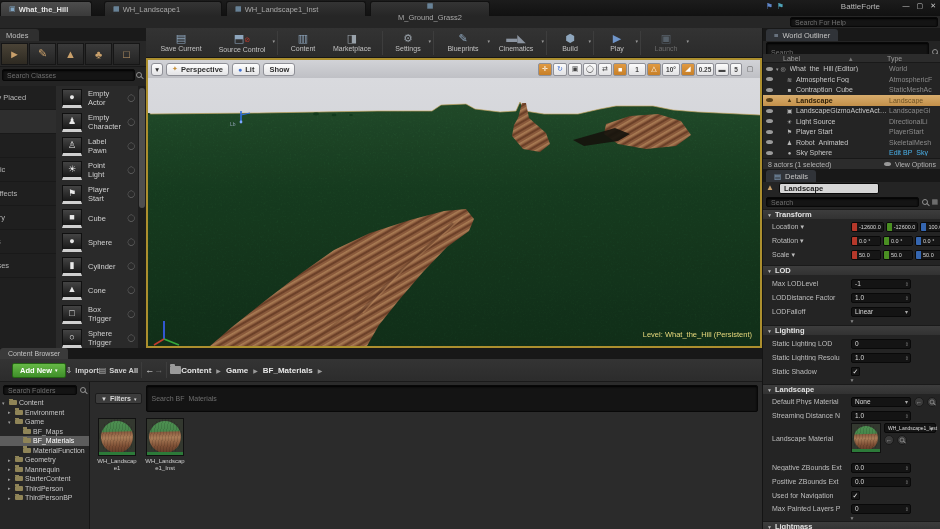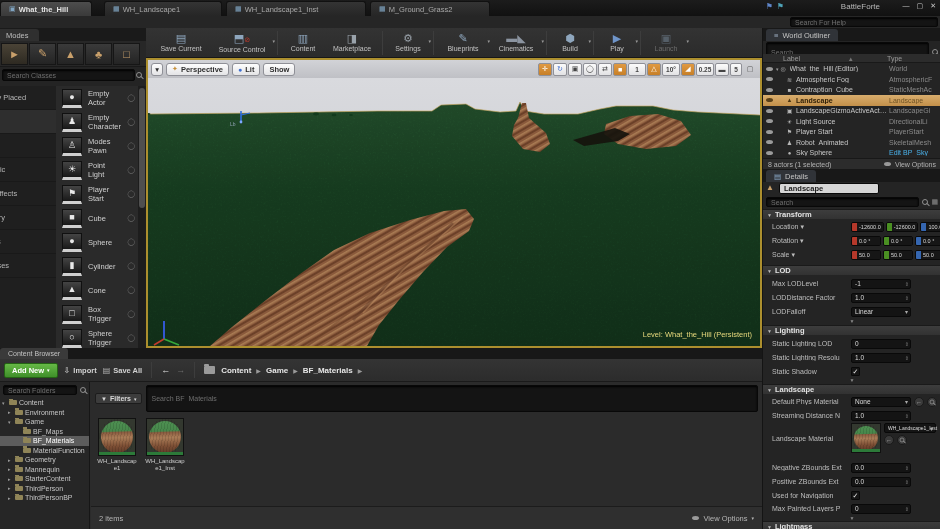--- a/index.html
+++ b/index.html
@@ -101,21 +101,21 @@
   .namebox { position:absolute; left:16px; width:100px; height:11px; background:#d6d6d6; border:1px solid #090909; border-radius:2px; color:#1c1c1c; font-size:7.5px; font-weight:bold; padding:0 4px; display:flex; align-items:center; }
   .sphere-thumb { background:#33382f; border:1px solid #111; display:flex; align-items:center; justify-content:center; position:relative; }
   .sphere { border-radius:50%; background:linear-gradient(178deg,#4e9152 0%,#47874b 32%,#8a5c40 36%,#aa7c57 52%,#7c4e34 78%,#5d3a28 100%); }
   .sphere::after { content:''; position:absolute; inset:0; background:repeating-linear-gradient(100deg,rgba(0,0,0,.12) 0 1px,transparent 1px 3px); border-radius:50%; }
   .greenbar { position:absolute; left:0; right:0; bottom:0; height:3px; background:#2c7a39; }
 
   
   .cb { position:absolute; left:0; top:348px; width:762px; height:181px; background:#2b2b2b; }
   .cb-tabrow { height:11px; background:#181818; position:relative; }
   .cb-tab { position:absolute; left:0px; top:0; height:11px; padding:0 8px; background:#3a3a3a; border-radius:3px 3px 0 0; font-size:7px; color:#c2c2c2; display:flex; align-items:center; }
-  .cb-toolbar { height:23px; background:linear-gradient(#343434,#2c2c2c); border-bottom:1px solid #1a1a1a; display:flex; align-items:center; padding:0 4px; gap:6px; }
+  .cb-toolbar { height:23px; background:linear-gradient(#343434,#2c2c2c); border-bottom:1px solid #1a1a1a; display:flex; align-items:center; padding:0 12px; }
   .addnew { background:linear-gradient(#66b946,#3f8f2a); border:1px solid #246414; border-radius:2px; color:#fff; font-weight:bold; font-size:7.5px; padding:2px 7px; display:flex; gap:3px; align-items:center; }
   .cbtn { display:flex; align-items:center; gap:3px; font-size:7.5px; font-weight:bold; color:#d2d2d2; }
   .cbtn .g { color:#b9b9b9; font-size:8px; }
   .navarrow { font-size:9px; color:#e0e0e0; }
   .navarrow.dim { color:#6a6a6a; }
   .crumb { display:flex; align-items:center; gap:5px; font-size:8px; font-weight:bold; color:#e6e6e6; }
   .crumbsep { color:#9a9a9a; font-size:6px; }
   .folderic { width:11px; height:8px; background:#9a9a9a; border-radius:1px; position:relative; }
   .folderic::before { content:''; position:absolute; left:0; top:-2px; width:5px; height:2px; background:#9a9a9a; border-radius:1px 1px 0 0; }
   .cb-left { position:absolute; left:0; top:34px; width:90px; bottom:0; background:#262626; border-right:1px solid #161616; }
@@ -144,21 +144,21 @@
       <span>What_the_Hill</span>
     </div>
     <div class="tab" style="left:104px;width:118px;">
       <span class="tabicon">▦</span>
       <span>WH_Landscape1</span>
     </div>
     <div class="tab" style="left:226px;width:140px;">
       <span class="tabicon">▦</span>
       <span>WH_Landscape1_Inst</span>
     </div>
-    <div class="tab" style="left:370px;width:120px;">
+    <div class="tab" style="left:370px;width:120px;flex-direction:column;">
       <span class="tabicon">▦</span>
       <span>M_Ground_Grass2</span>
     </div>
     <div class="winflags"><span style="color:#5f86c9;">⚑</span><span style="color:#4fa3b8;">⚑</span></div>
     <div class="wintitle">BattleForte</div>
     <div class="winbtns">
       <span>—</span>
       <span>▢</span>
       <span>✕</span>
     </div>
@@ -256,21 +256,21 @@
             <span class="pname">Empty Actor</span>
             <span class="pgrab">◯</span>
           </div>
         <div class="pitem">
             <span class="pthumb">♟</span>
             <span class="pname">Empty Character</span>
             <span class="pgrab">◯</span>
           </div>
         <div class="pitem">
             <span class="pthumb">♙</span>
-            <span class="pname">Modes Pawn</span>
+            <span class="pname">Label Pawn</span>
             <span class="pgrab">◯</span>
           </div>
         <div class="pitem">
             <span class="pthumb">☀</span>
             <span class="pname">Point Light</span>
             <span class="pgrab">◯</span>
           </div>
         <div class="pitem">
             <span class="pthumb">⚑</span>
             <span class="pname">Player Start</span>
@@ -816,24 +816,16 @@
           <span class="aname">WH_Landscape1</span>
         </div>
         <div class="acard">
           <span class="sphere-thumb" style="width:38px;height:38px;">
               <span class="sphere" style="width:32px;height:32px;"></span>
               <span class="greenbar"></span>
             </span>
           <span class="aname">WH_Landscape1_Inst</span>
         </div>
       </div>
-      <div class="cb-foot">
-        <span>2 items</span>
-        <span class="viewopts">
-            <span class="eyeic"></span>
-            <span>View Options</span>
-            <span style="font-size:5px;">▾</span>
-          </span>
-      </div>
     </div>
   </div>
 
 </div>
 
 </body></html>

